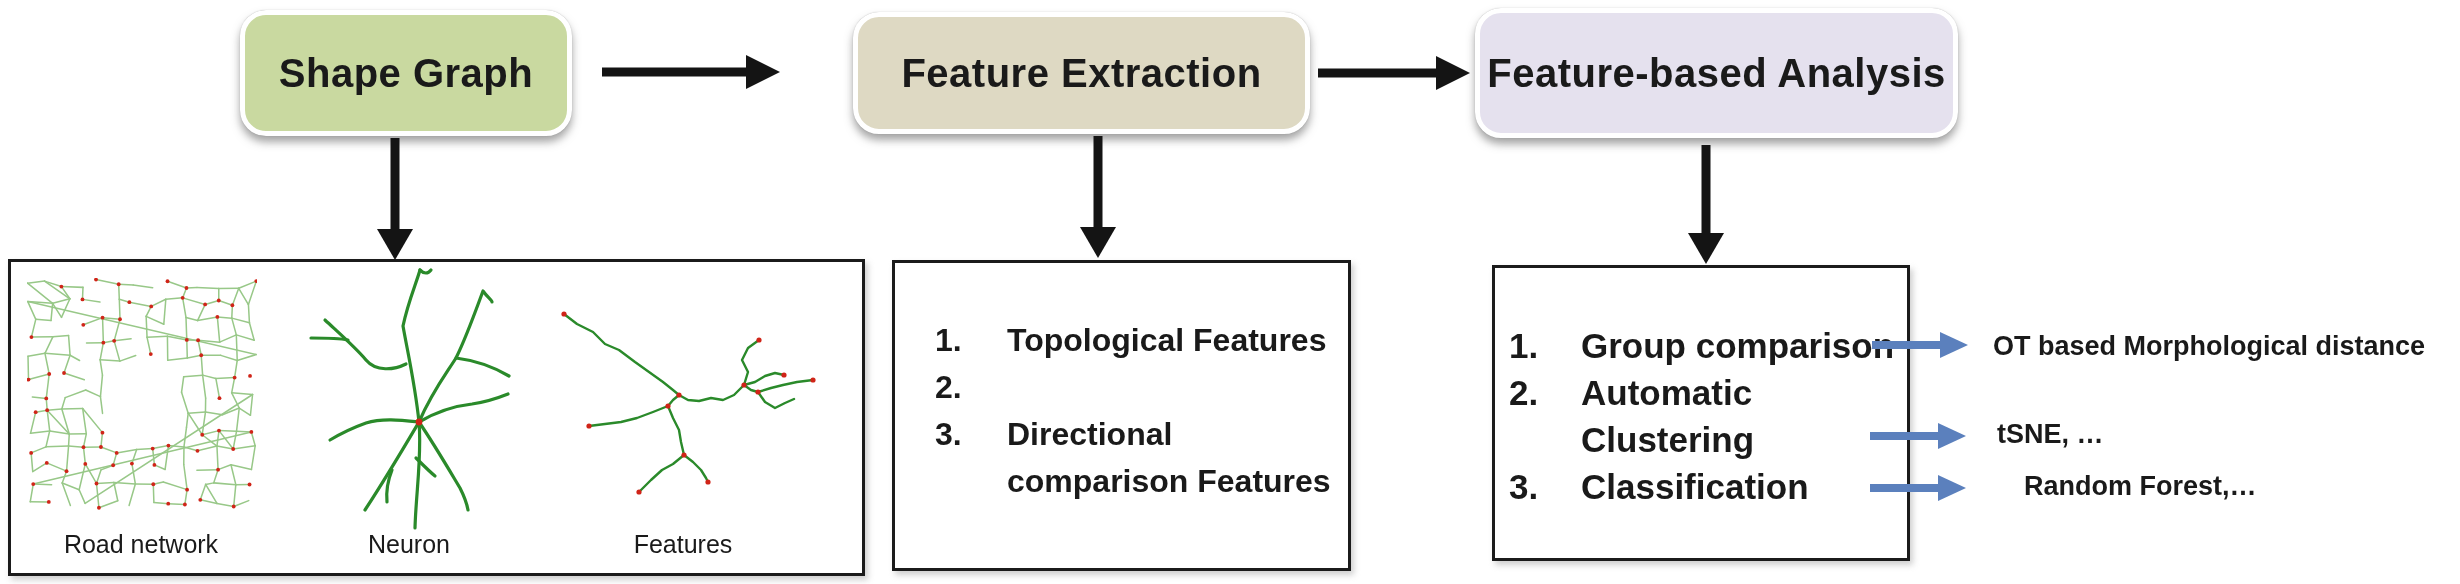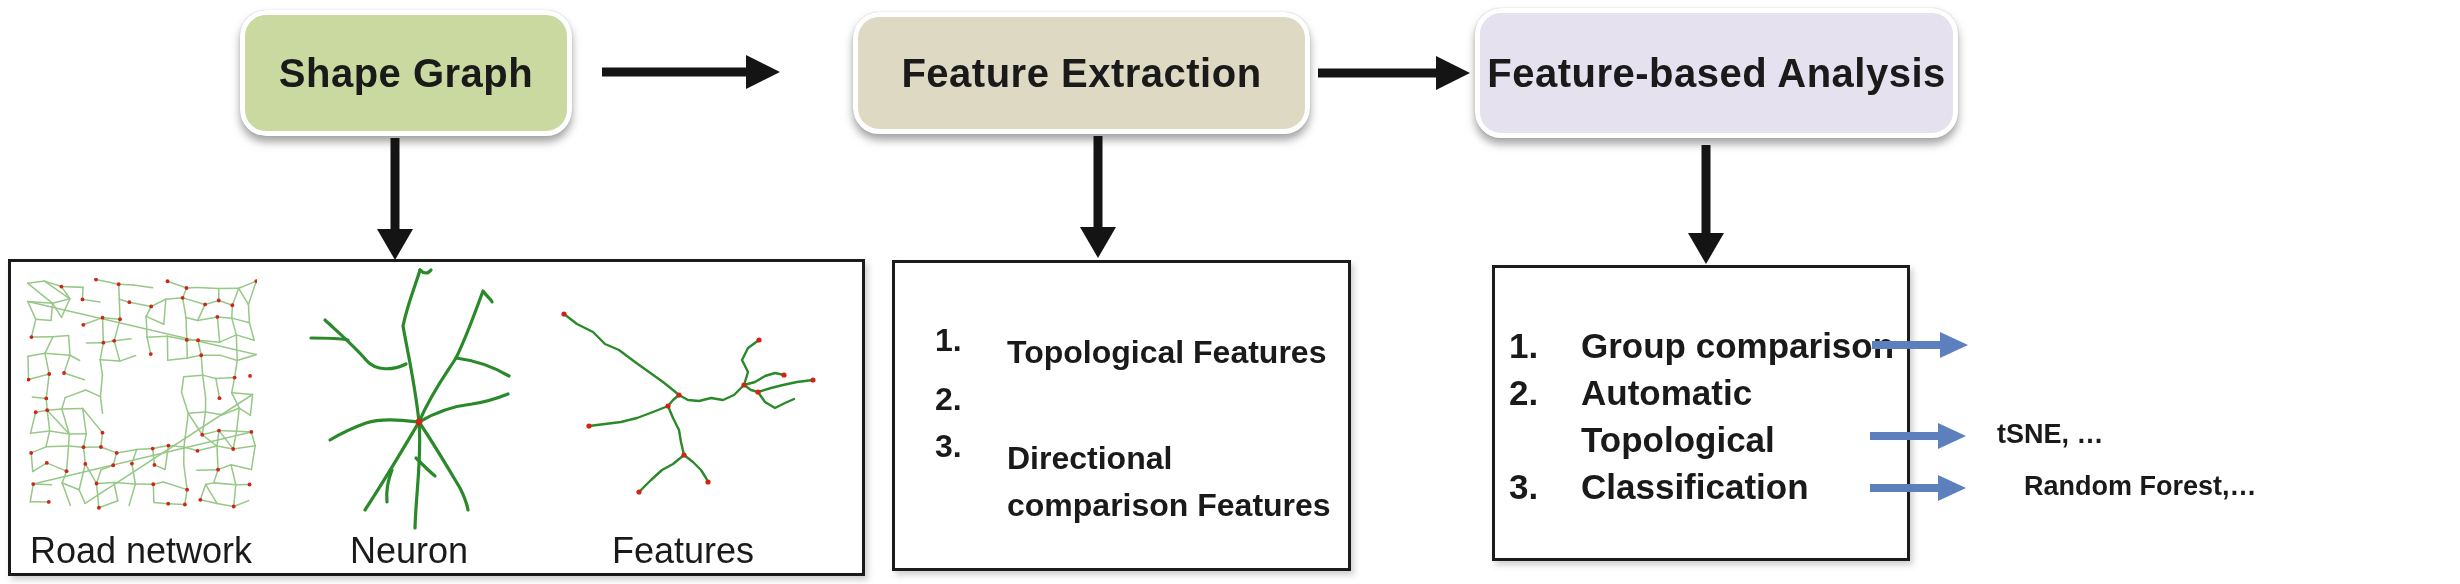--- a/index.html
+++ b/index.html
@@ -21,32 +21,32 @@
   #box-examples{left:8px;top:259px;width:851px;height:311px;}
   #box-features{left:892px;top:260px;width:453px;height:305px;}
   #box-analysis{left:1492px;top:265px;width:412px;height:290px;}
 
   .imgwrap{position:absolute;}
   #road-pos{left:16px;top:16px;}
   #neuron-pos{left:285px;top:2px;}
   #astro-pos{left:550px;top:40px;}
 
   .ex-label{position:absolute;top:268px;transform:translateX(-50%);
-            font-size:36px;white-space:nowrap;}
+            font-size:25px;white-space:nowrap;}
   #label-road{left:130px;}
   #label-neuron{left:398px;}
   #label-astro{left:672px;}
 
   
   .list{position:absolute;font-weight:bold;}
   #box-features .list{left:40px;top:54px;font-size:32px;line-height:47px;}
   #box-analysis .list{left:14px;top:54px;font-size:35px;line-height:47px;}
   .lrow{display:flex;}
   .num{width:72px;flex:none;}
-  #box-features .txt{width:346px;margin-top:12px;}
+  #box-features .txt{width:346px;}
   #box-analysis .txt{width:316px;}
 
   
   .annot{position:absolute;font-weight:bold;font-size:27px;white-space:nowrap;}
   #annot-ot{left:1993px;top:331px;}
   #annot-tsne{left:1997px;top:419px;}
   #annot-rf{left:2000px;top:471px;margin-left:24px;}
 
   
   .overlay{position:absolute;left:0;top:0;pointer-events:none;}
@@ -431,29 +431,30 @@
   </div>
 
   <div class="box" id="box-analysis">
     <div class="list">
       <div class="lrow">
         <span class="num">1.</span>
         <span class="txt">Group comparison</span>
       </div>
       <div class="lrow">
         <span class="num">2.</span>
-        <span class="txt">Automatic Topological</span>
+        <span class="txt">Automatic Clustering</span>
       </div>
       <div class="lrow">
         <span class="num">3.</span>
         <span class="txt">Classification</span>
       </div>
     </div>
   </div>
 
+  <div class="annot" id="annot-ot">OT based Morphological distance</div>
   <div class="annot" id="annot-tsne">tSNE, …</div>
   <div class="annot" id="annot-rf">Random Forest,…</div>
 
   <svg class="overlay" width="2460" height="584" viewBox="0 0 2460 584">
     <g>
       <line class="stem-black" x1="602" y1="72" x2="748" y2="72"></line>
       <polygon class="head-black" points="746,55 780,72 746,89"></polygon>
     </g>
     <g>
       <line class="stem-black" x1="1318" y1="73" x2="1438" y2="73"></line>

